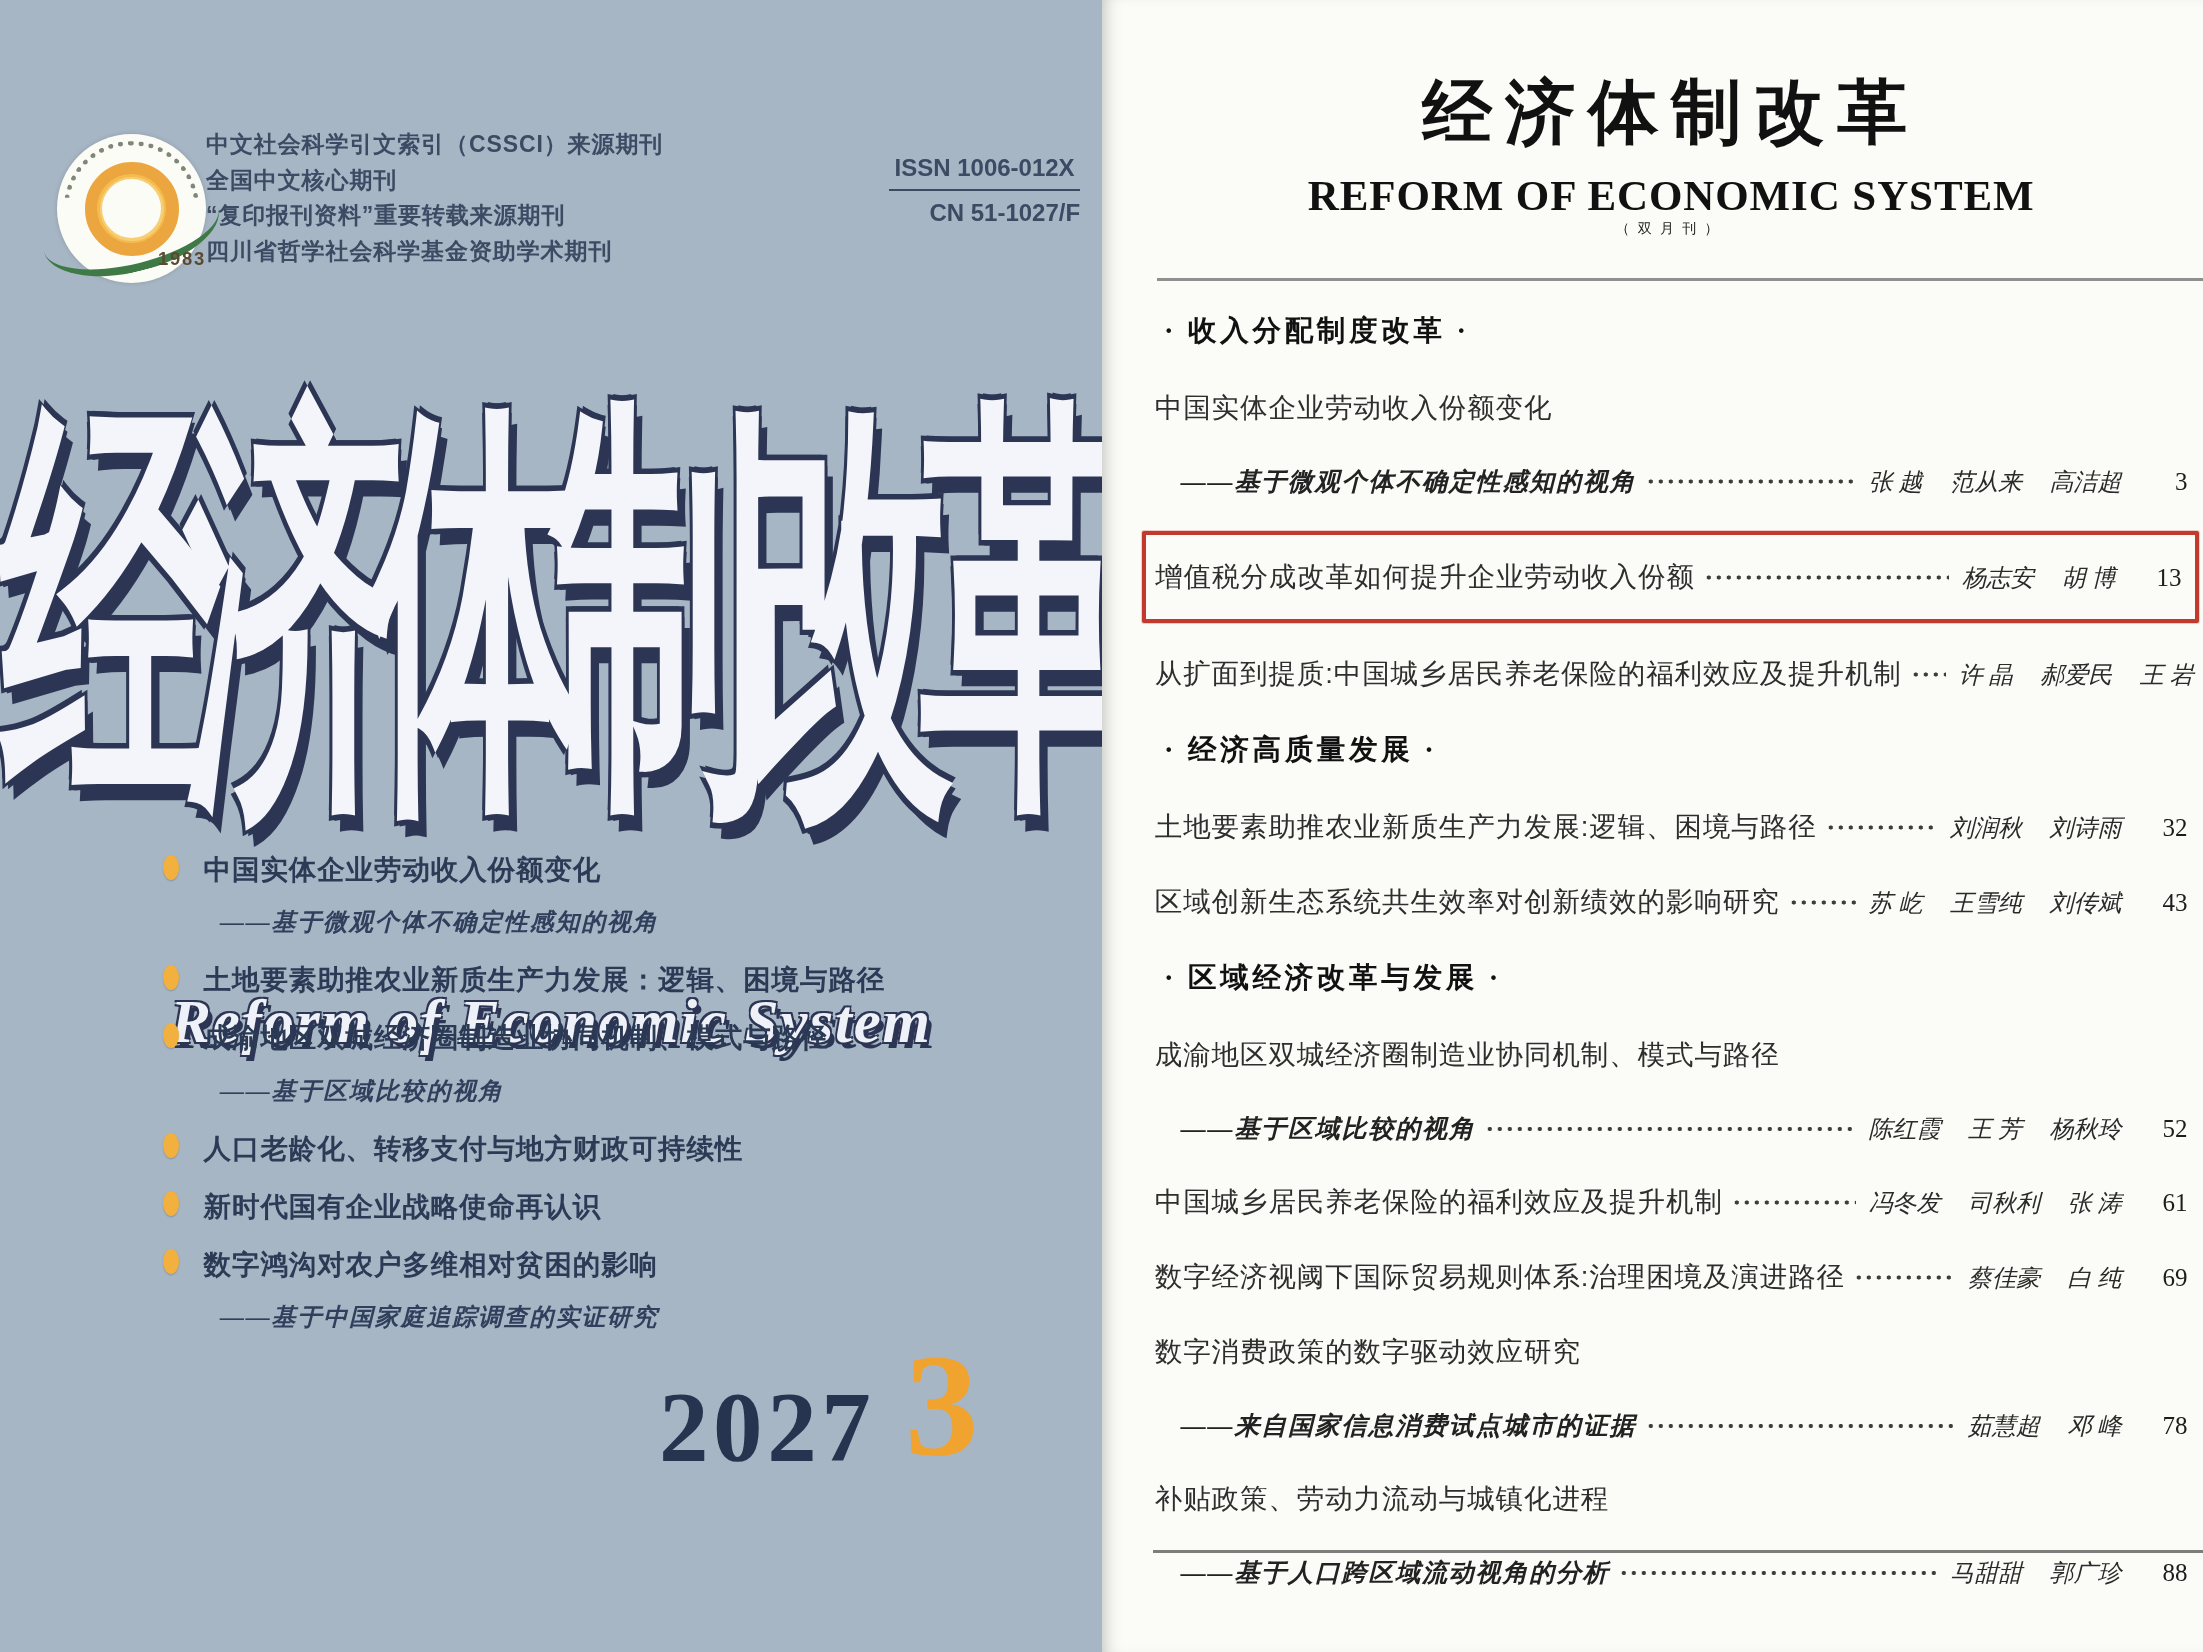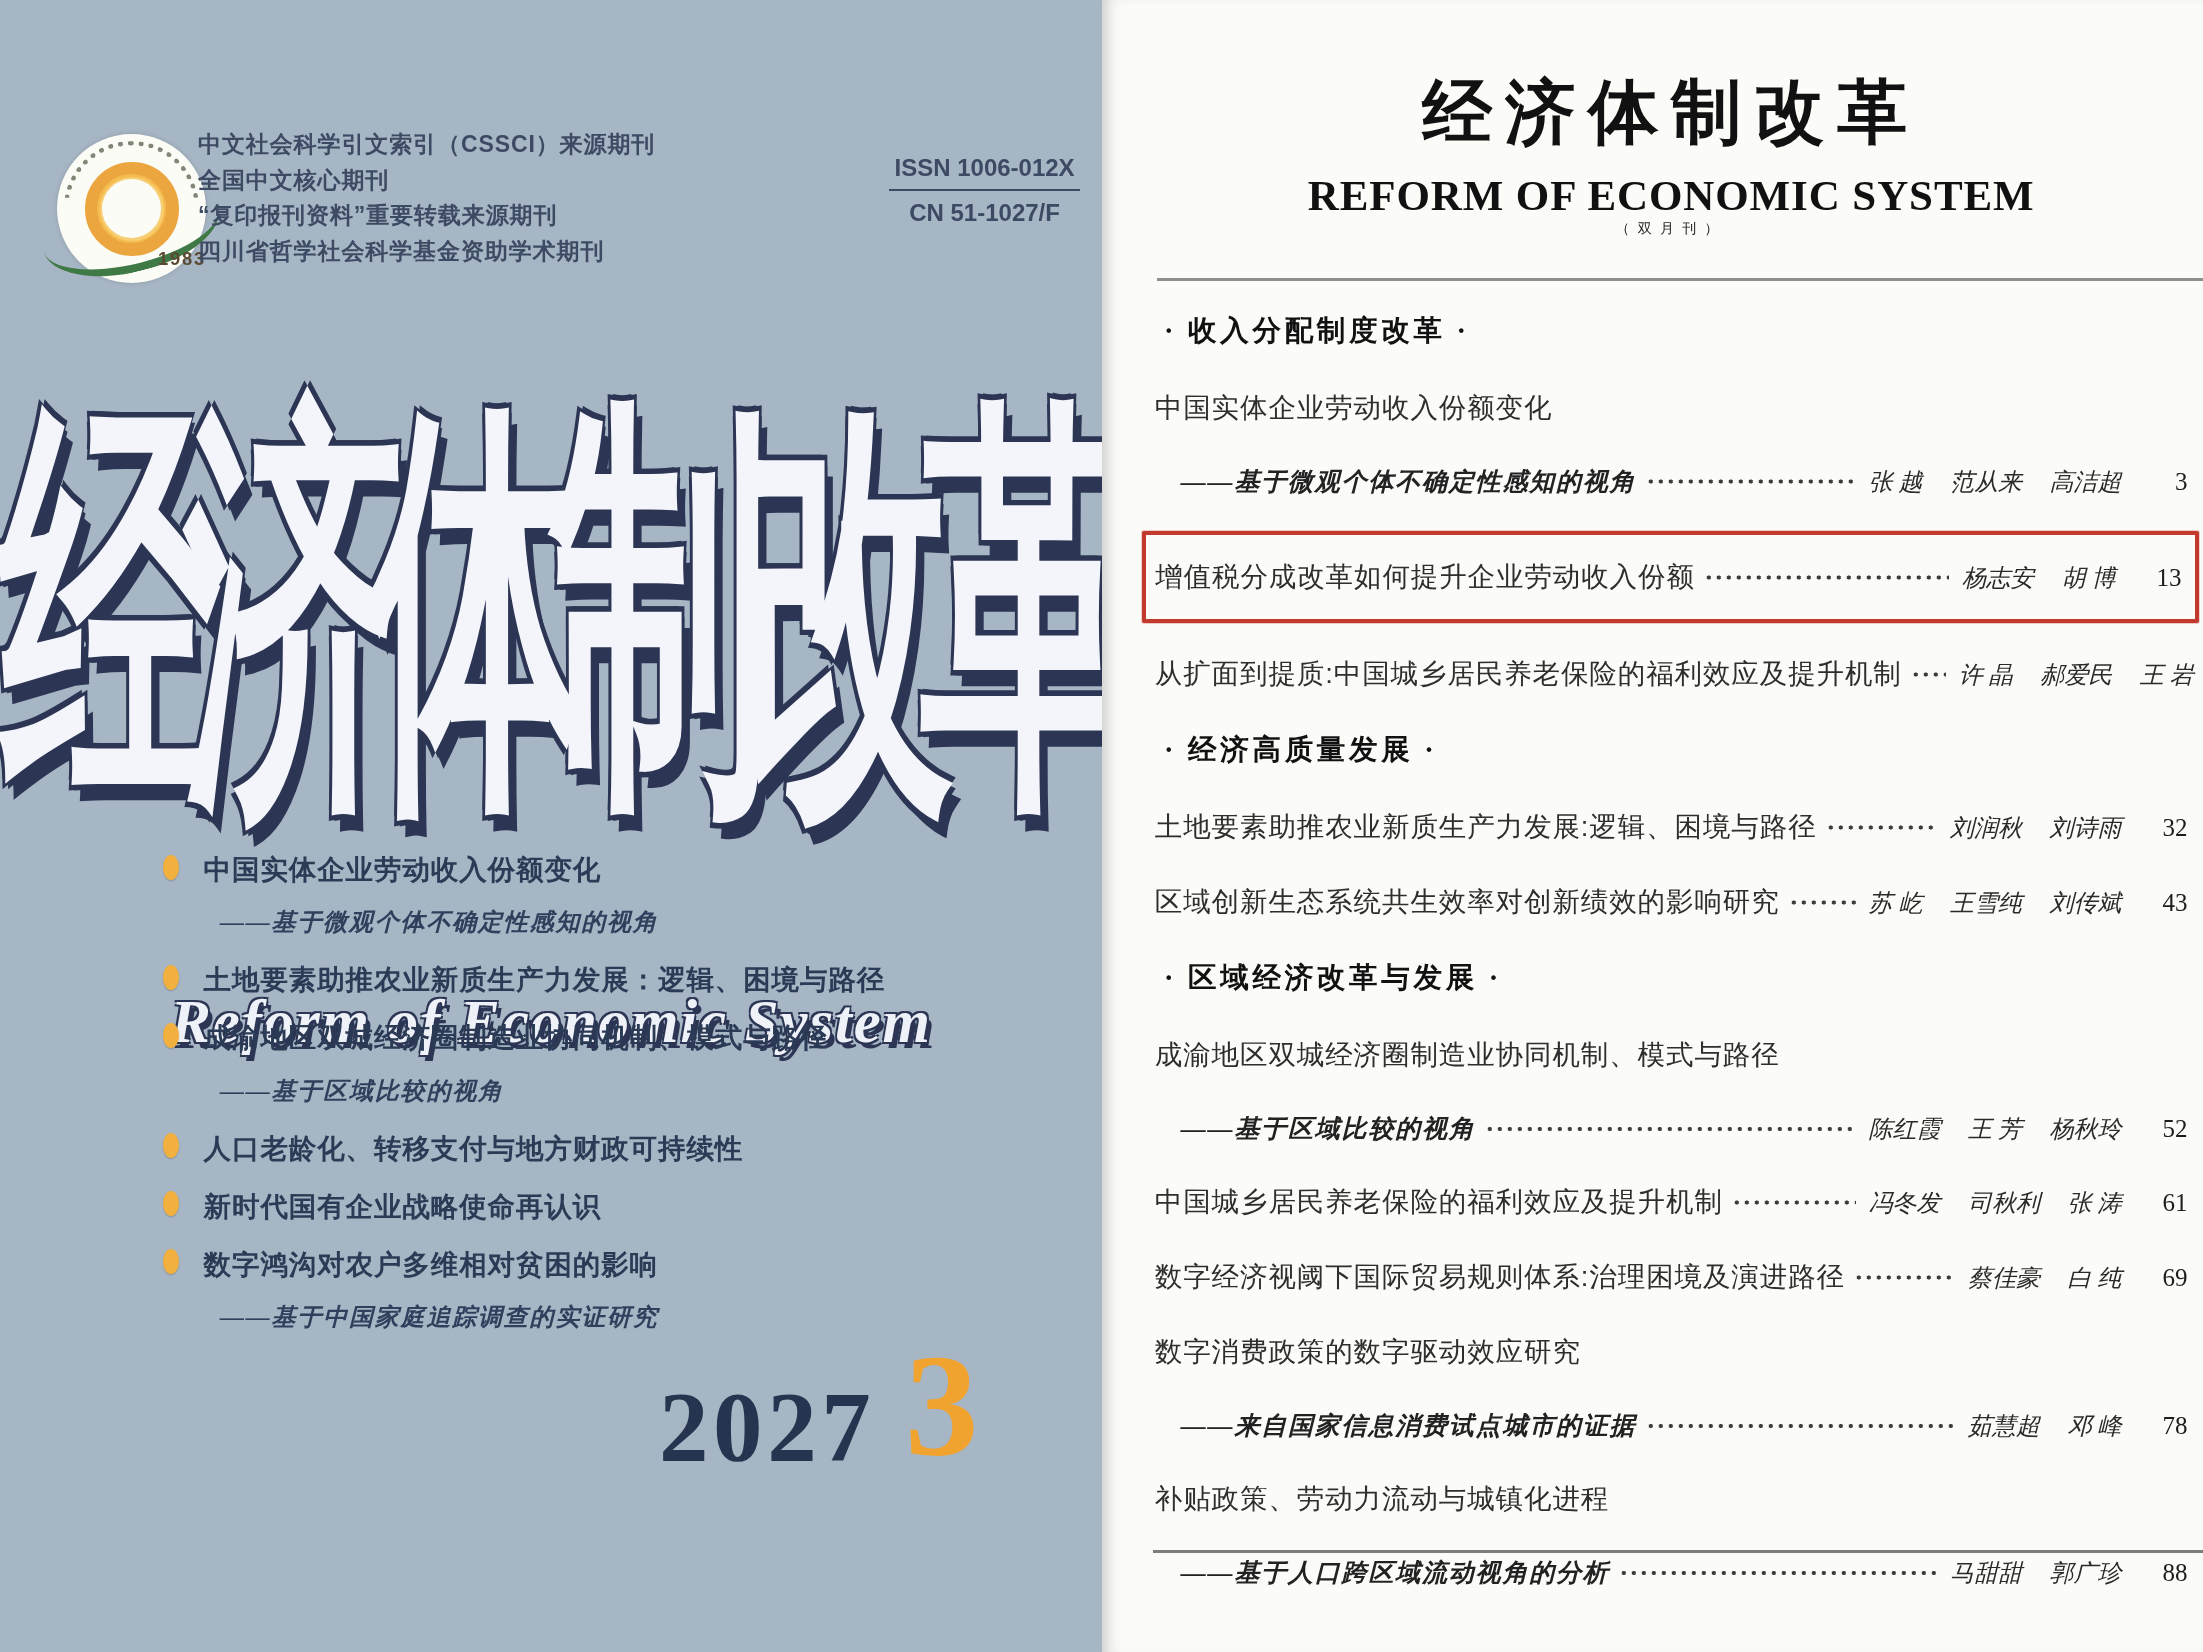--- a/index.html
+++ b/index.html
@@ -13,27 +13,27 @@
         background:#fcfcf6;box-shadow:0 0 5.5px rgba(0,0,0,.15);}
   .logo .ring{position:absolute;inset:27.5px;border:15.6px solid #e8971f;border-radius:50%;opacity:.85;}
   .logo .ring2{position:absolute;inset:40px;border:5.5px solid #f6c253;border-radius:50%;opacity:.8;}
   .logo .dots{position:absolute;inset:7.3px;border-radius:50%;border:5.5px dotted #56604d;
               clip-path:polygon(0 0,100% 0,100% 42%,0 42%);opacity:.75;}
   .logo .swoosh{position:absolute;left:-16.5px;top:53px;width:180px;height:77px;
                 border-bottom:8.3px solid #3f7a46;border-radius:50%;transform:rotate(-14deg);}
   .logo .logo-year{position:absolute;left:0;right:0;bottom:13px;text-align:right;
                    font-size:18.4px;font-weight:bold;color:#5a4a32;letter-spacing:1.8px;}
 
-  .accreditations{position:absolute;left:198px;top:127px;font-size:23px;line-height:1.55;
+  .accreditations{position:absolute;left:206px;top:127px;font-size:23px;line-height:1.55;
                   font-weight:bold;color:#3d4a63;letter-spacing:0.9px;}
 
   .issn-block{position:absolute;left:889px;top:154px;text-align:center;font-size:24px;
               font-weight:bold;color:#3d4a63;font-family:"Liberation Sans",sans-serif;}
   .issn-block .issn{padding:0 5.5px 7.3px;border-bottom:2.8px solid #3d4a63;}
-  .issn-block .cn{padding-top:7.3px;}
+  .issn-block .cn{padding-top:7.3px;text-align:right;}
 
   .cover-title{position:absolute;left:0;top:400px;width:1102px;text-align:center;
                font-family:"Liberation Serif",serif;font-weight:bold;font-size:219px;
                letter-spacing:-35px;line-height:1;color:#f3f5fa;white-space:nowrap;
                transform:scaleY(1.95);transform-origin:top center;
                text-shadow:8.3px 8.3px 0 #2c3654,-2.8px -2.8px 0 #2c3654,2.8px -2.8px 0 #2c3654,
                            -2.8px 2.8px 0 #2c3654,2.8px 2.8px 0 #2c3654;}
   .cover-title-en{position:absolute;left:0;top:987px;width:1102px;text-align:center;
                   font-family:"Liberation Serif",serif;font-style:italic;font-weight:bold;
                   font-size:61px;color:#eef1f7;letter-spacing:1.8px;

